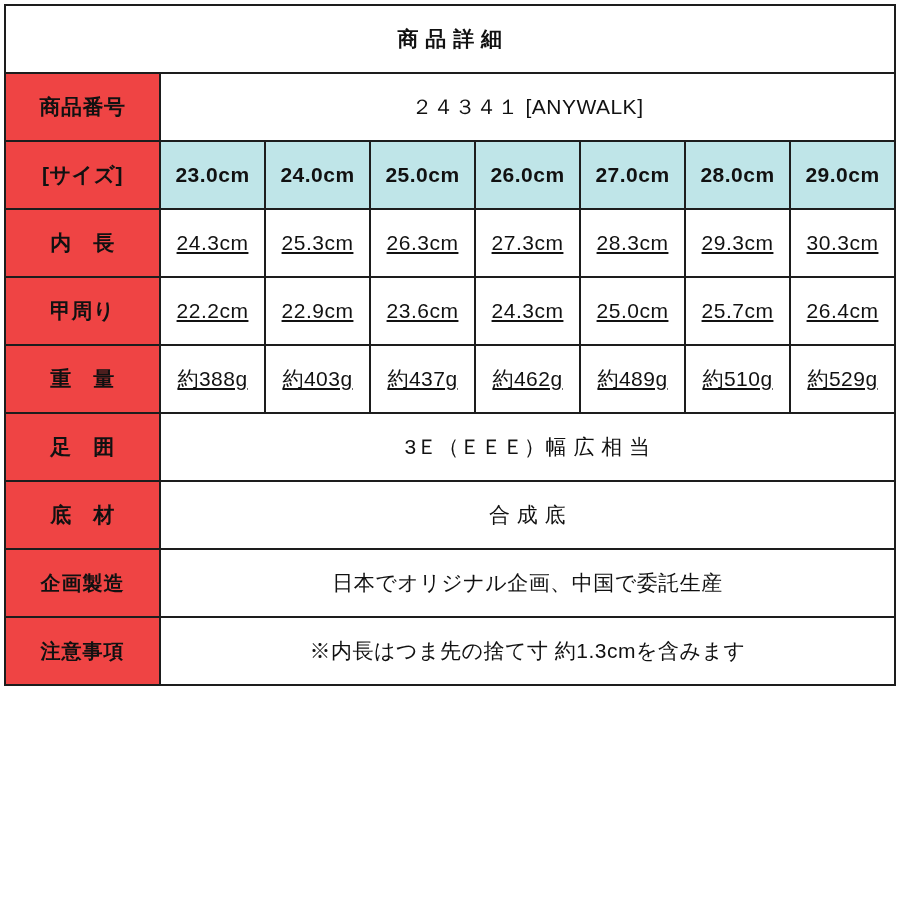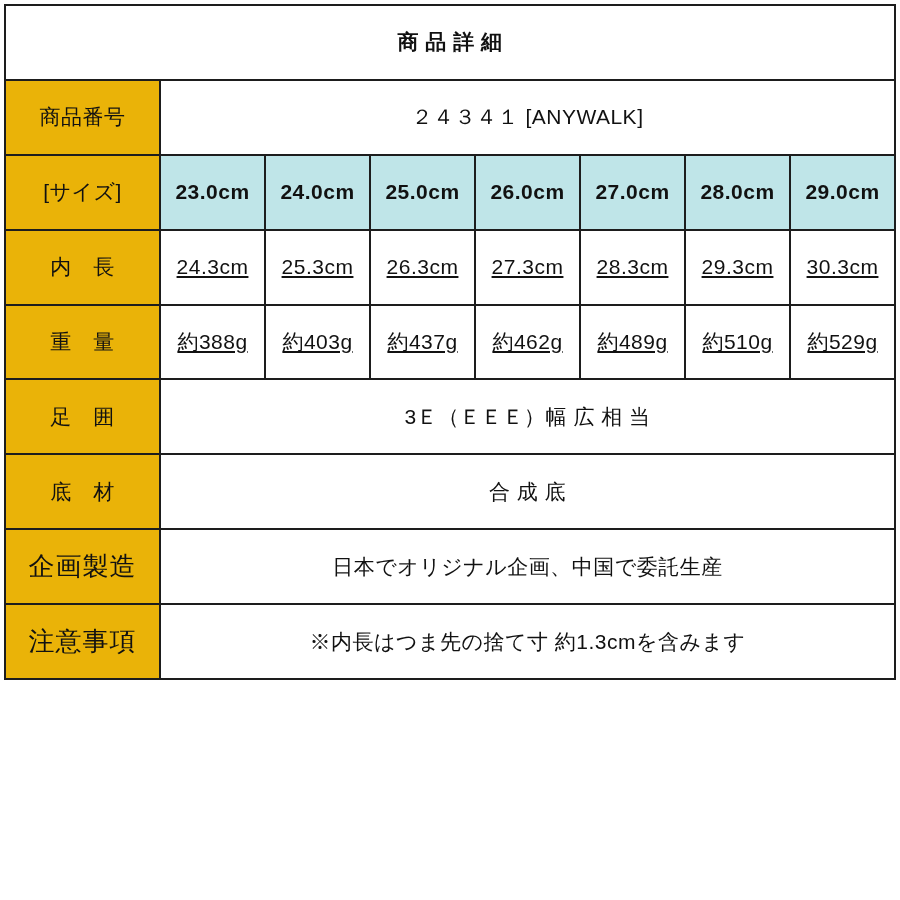--- a/index.html
+++ b/index.html
@@ -42,30 +42,30 @@
 
   .title-cell {
     font-size: 27px;
     font-weight: bold;
     letter-spacing: 7px;
     height: 66px;
     background: #ffffff;
   }
 
   .label {
-    background: #eab308;
-    font-weight: normal;
+    background: #ef4444;
+    font-weight: bold;
     font-size: 22px;
     letter-spacing: 4px;
     width: 155px;
   }
 
   .label.small {
     letter-spacing: 1px;
-    font-size: 26px;
+    font-size: 20px;
     margin-left: 20px;
   }
 
   .value-wide {
     font-size: 23px;
     letter-spacing: 4px;
   }
 
   .size-header {
     background: #bfe5e8;
@@ -128,20 +128,30 @@
         <td class="label">内　長</td>
         <td class="measure">24.3cm</td>
         <td class="measure">25.3cm</td>
         <td class="measure">26.3cm</td>
         <td class="measure">27.3cm</td>
         <td class="measure">28.3cm</td>
         <td class="measure">29.3cm</td>
         <td class="measure">30.3cm</td>
       </tr>
 
+      <tr class="row-h">
+        <td class="label">甲周り</td>
+        <td class="measure">22.2cm</td>
+        <td class="measure">22.9cm</td>
+        <td class="measure">23.6cm</td>
+        <td class="measure">24.3cm</td>
+        <td class="measure">25.0cm</td>
+        <td class="measure">25.7cm</td>
+        <td class="measure">26.4cm</td>
+      </tr>
 
 
       <tr class="row-h">
         <td class="label">重　量</td>
         <td class="measure">約388g</td>
         <td class="measure">約403g</td>
         <td class="measure">約437g</td>
         <td class="measure">約462g</td>
         <td class="measure">約489g</td>
         <td class="measure">約510g</td>

